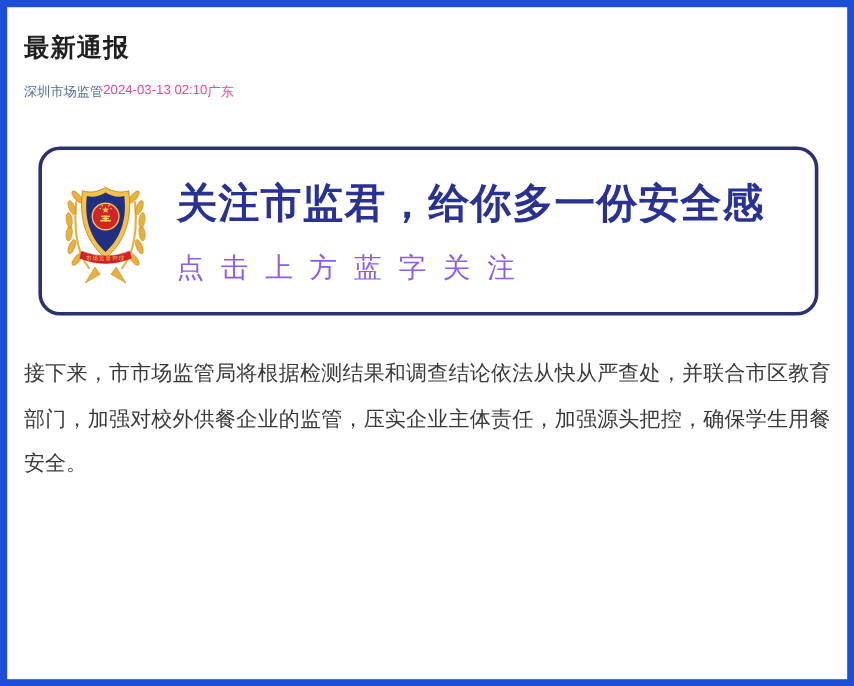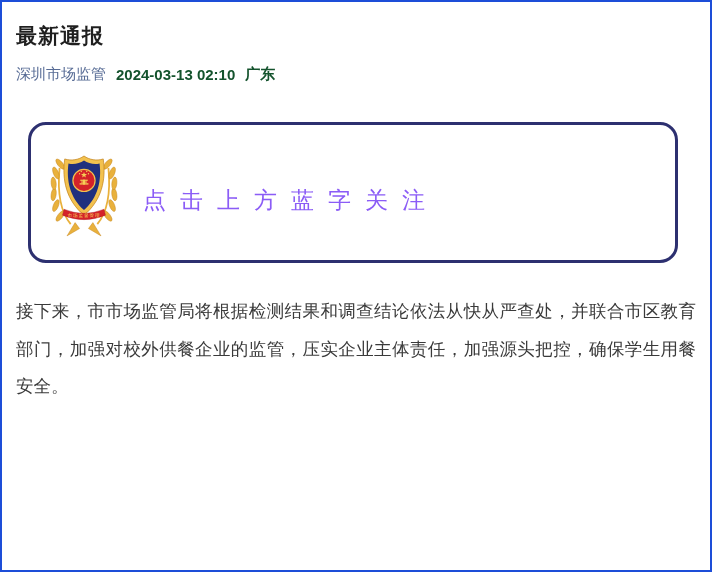--- a/index.html
+++ b/index.html
@@ -2,42 +2,41 @@
 <html><head>
 <meta charset="utf-8">
 <style>
   * { margin:0; padding:0; box-sizing:border-box; }
   html,body { background:#fff; }
   body { font-family:"Liberation Sans","DejaVu Sans",sans-serif; }
 
   .page {
     width:712px; height:572px;
     background:#ffffff;
-    border:2px solid #1d4ed8;
+    border:6px solid #1d4ed8;
     overflow:hidden;
     position:relative;
   }
 
   .article-title {
     padding:20px 16px 0 14px;
     font-size:21px;
     font-weight:bold;
     color:#1f1f1f;
     letter-spacing:1px;
   }
 
   .byline {
     padding:15px 14px 0 14px;
-    font-size:15px;
+    font-size:11px;
     display:flex;
-    align-items:center;
-    gap:10px;
+    align-items:flex-start;
   }
   .byline .author { color:#576b95; cursor:pointer; }
-  .byline .meta   { color:#14532d;font-weight:bold; }
+  .byline .meta   { color:#ec4899; }
 
   .banner {
     margin:38px 0 0 26px;
     width:650px; height:141px;
     border:3px solid #2d3070;
     border-radius:18px;
     background:#ffffff;
     display:flex;
     align-items:center;
     cursor:pointer;
@@ -133,20 +132,21 @@
         <rect x="46.2" y="46.4" width="7.6" height="1.6"></rect>
         <rect x="44" y="48.8" width="12" height="1.8"></rect>
         <rect x="48.6" y="44" width="2.8" height="6.6"></rect>
       </g>
 
       <path d="M21 92 Q50 104 79 92 L77 84 Q50 95 23 84 Z" fill="#d42229" stroke="#a8151f" stroke-width="0.5"></path>
       <text x="50" y="94.5" text-anchor="middle" font-size="6.2" fill="#f6cd55" letter-spacing="1.2">市场监督管理</text>
     </svg>
 
     <div class="banner-text">
+      <div class="banner-headline">关注市监君，给你多一份安全感</div>
       <div class="banner-subtitle">点击上方蓝字关注</div>
     </div>
   </div>
 
   <div class="article-body">
     <p>接下来，市市场监管局将根据检测结果和调查结论依法从快从严查处，并联合市区教育部门，加强对校外供餐企业的监管，压实企业主体责任，加强源头把控，确保学生用餐安全。</p>
   </div>
 
 </div>
 

